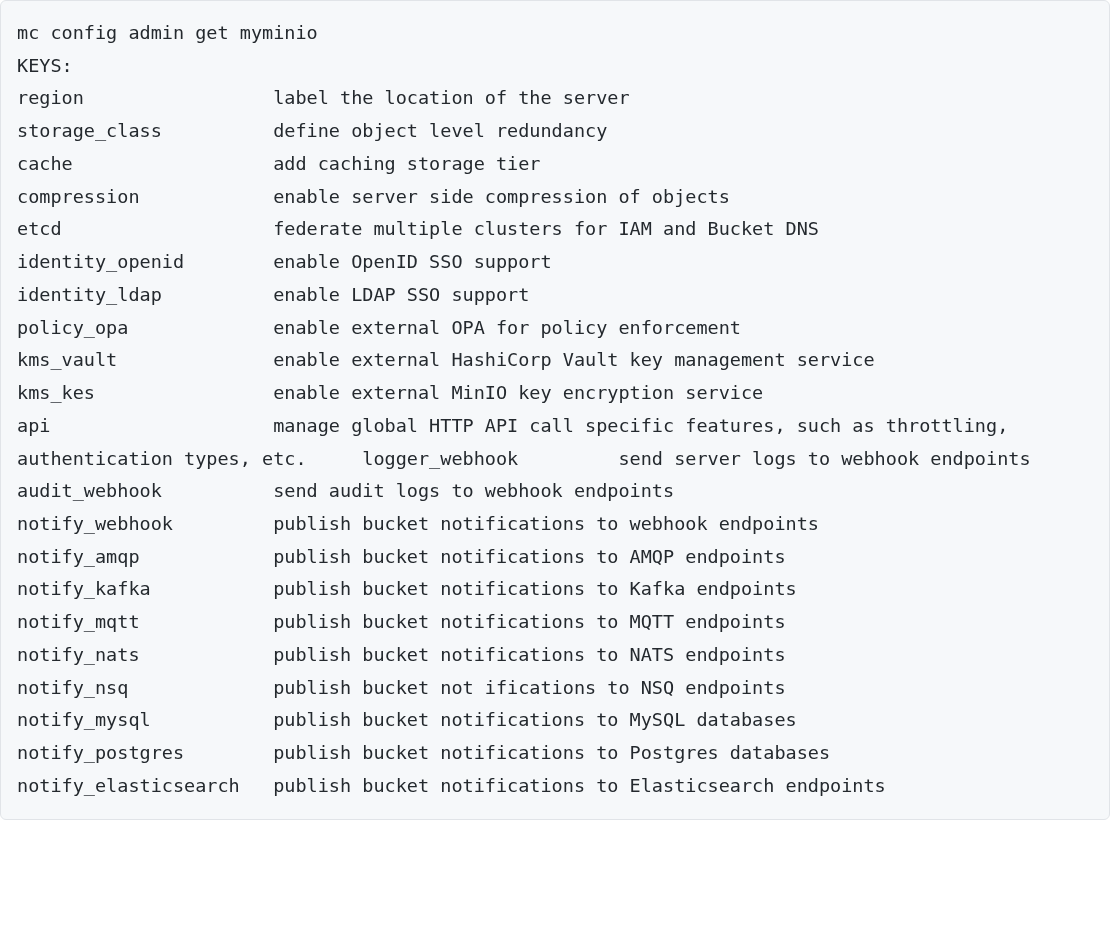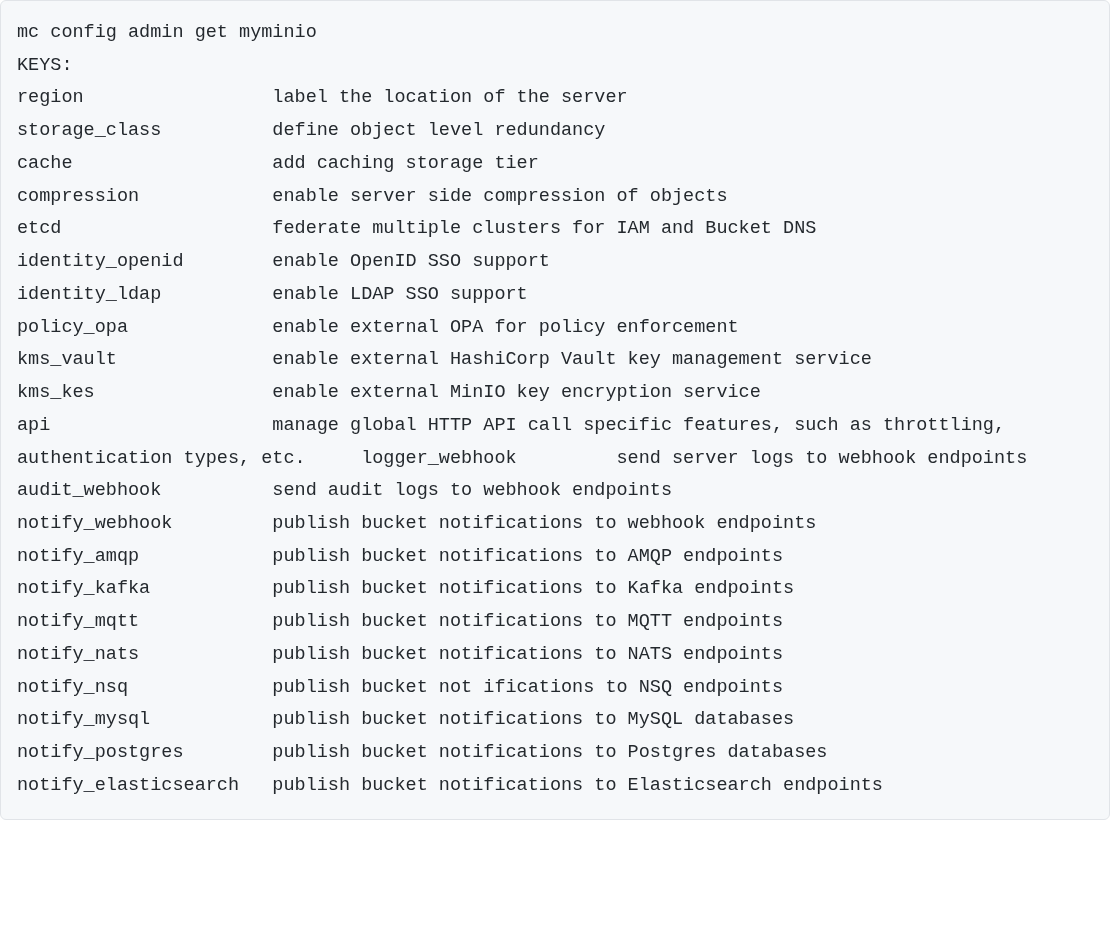--- a/index.html
+++ b/index.html
@@ -1,19 +1,18 @@
 <!DOCTYPE html>
 <html><head>
   <meta charset="utf-8">
   <style>
     * {
       margin: 0;
       padding: 0;
       box-sizing: border-box;
-      font-family: Liberation Mono, monospace;
     }
     body {
       background: #ffffff;
       padding: 0;
       font-family: 'SFMono-Regular', Consolas, 'Liberation Mono', Menlo, monospace;
       width: 1110px;
     }
     .code-block {
       background: #f6f8fa;
       border: 1px solid #e1e4e8;

